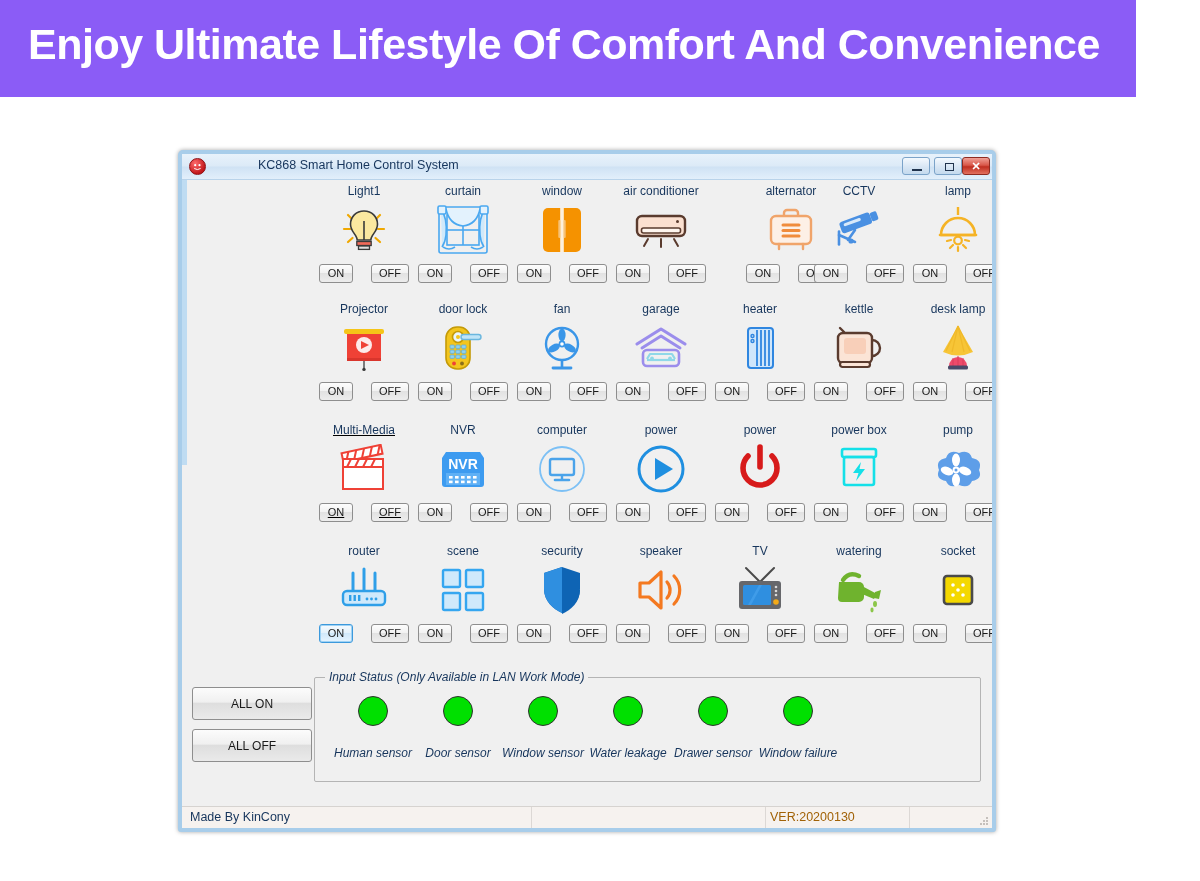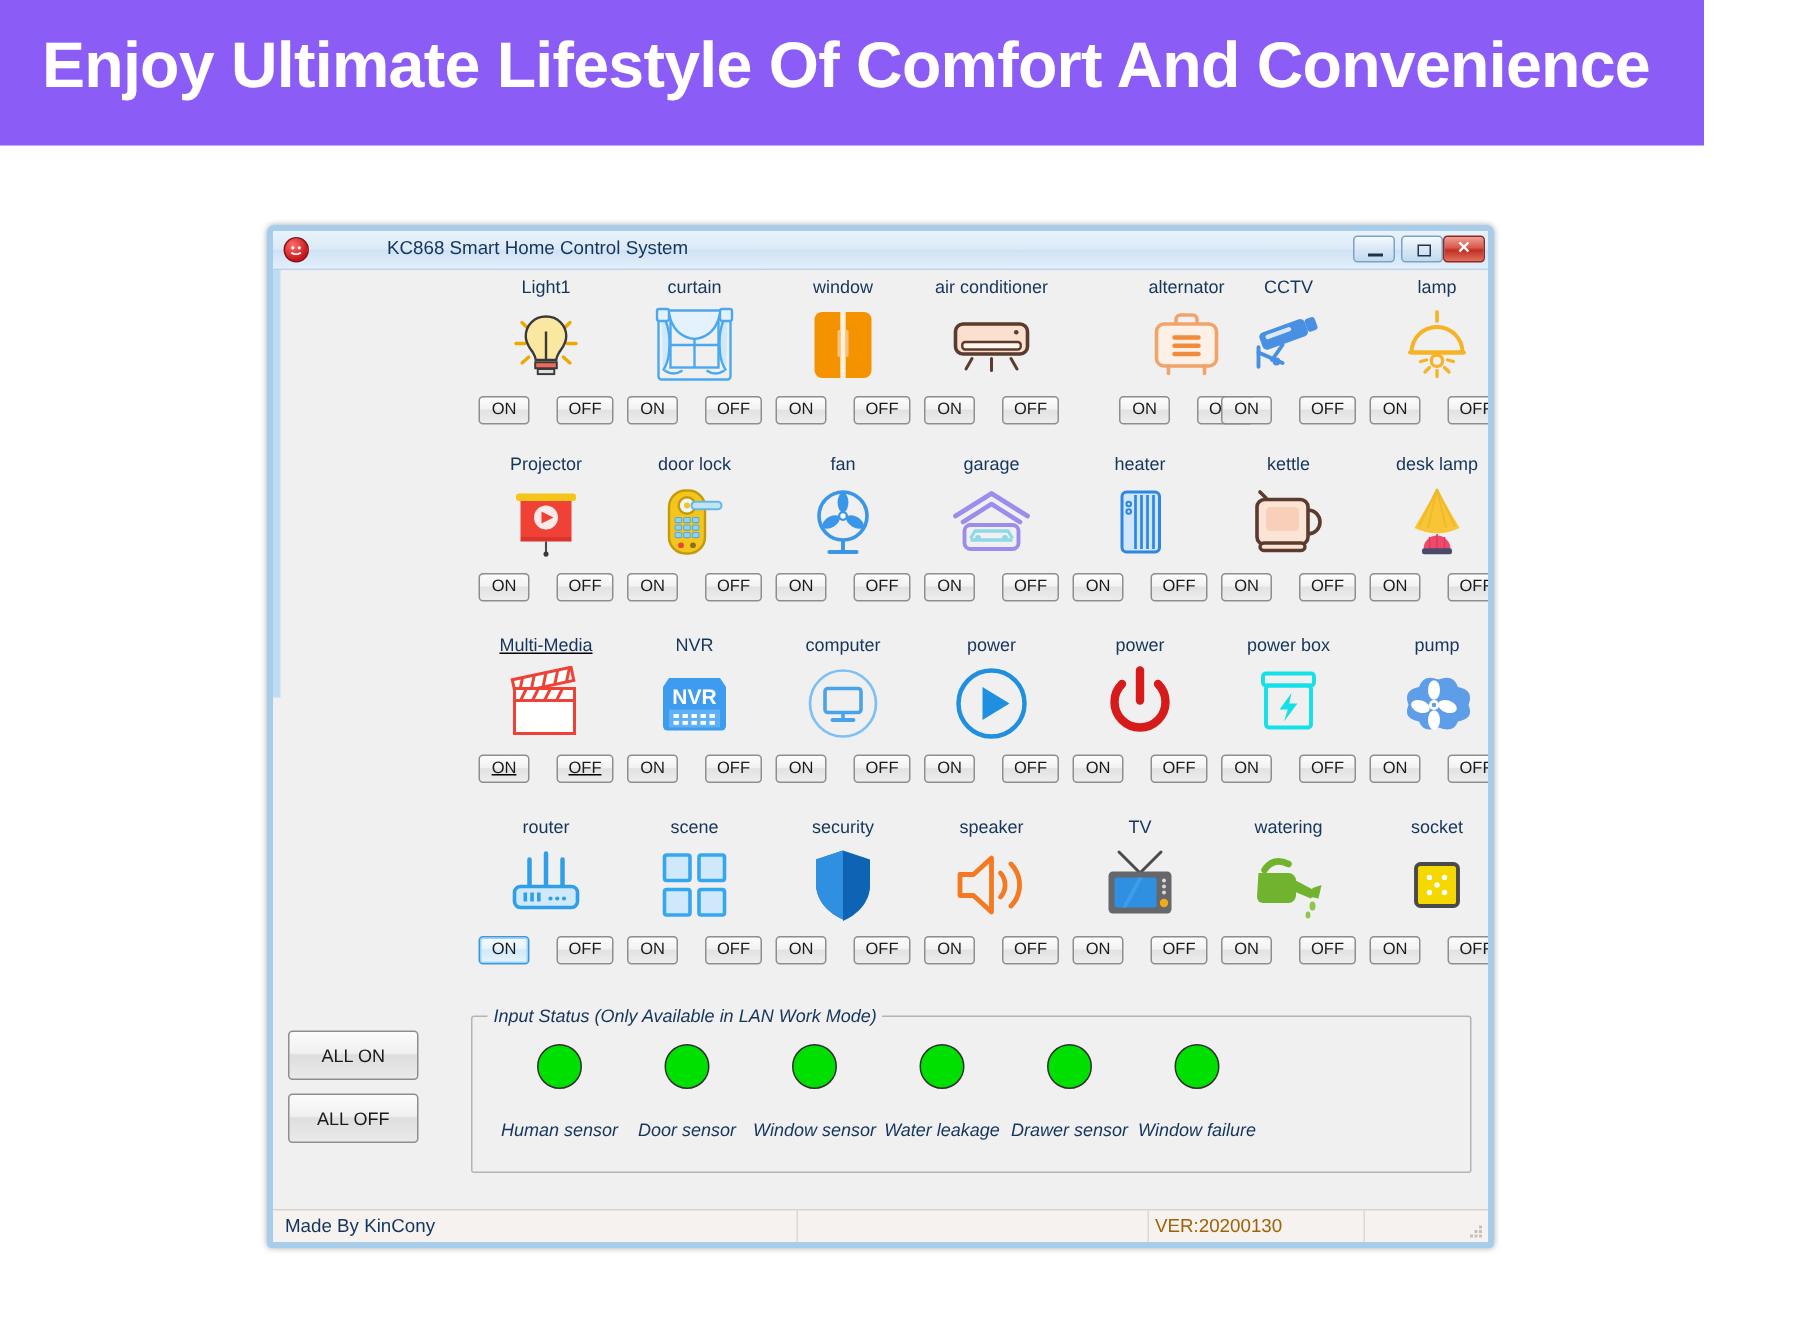--- a/index.html
+++ b/index.html
@@ -115,21 +115,21 @@
     border:1px solid #3c99dc;
     box-shadow:0 0 0 1px #9fd2f4 inset;
     background:linear-gradient(to bottom,#f6fbff 0%,#e4f2fc 45%,#d1e9fb 50%,#e6f4ff 100%);
   }
 
   
   #bottom{
     position:absolute;left:10px;bottom:6px;width:789px;height:105px;
   }
   .bigbtn{
-    position:absolute;left:0;width:87px;height:33px;
+    position:absolute;left:0;width:120px;height:33px;
     border:1px solid #8e8e8e;border-radius:3px;
     background:linear-gradient(to bottom,#fcfcfc 0%,#f0f0f0 45%,#dedede 50%,#eaeaea 100%);
     font-size:12px;color:#1a1a1a;
     font-family:"Liberation Sans",sans-serif;
   }
   #all-on{top:10px;}
   #all-off{top:52px;}
   #groupbox{
     position:absolute;left:122px;top:0;width:667px;height:105px;
     border:1px solid #b4b4b4;border-radius:2px;

